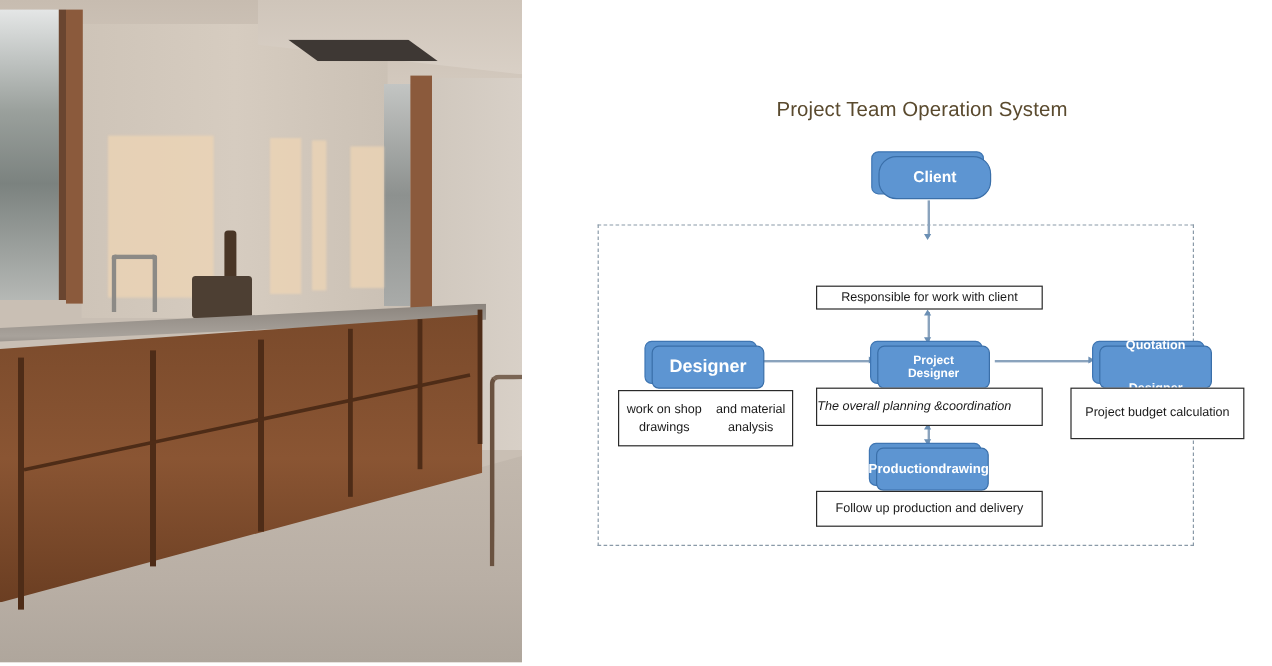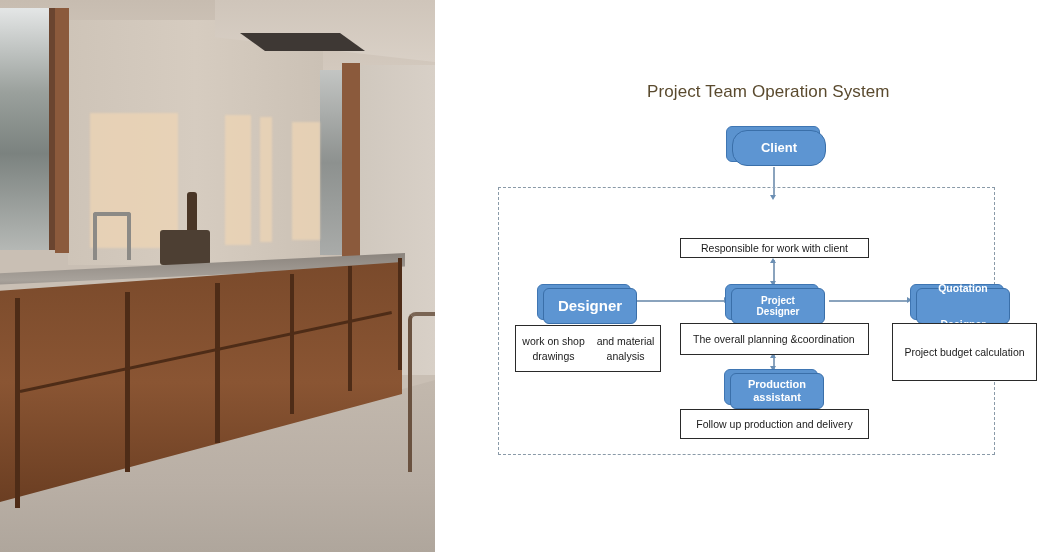--- a/index.html
+++ b/index.html
@@ -43,21 +43,21 @@
   .diagram { position: absolute; left: 440px; top: 0; width: 620px; height: 555px; }
   .title { position: absolute; left: 207px; top: 82px; width: 265px; font-size: 17px; color: #5a4a2e; letter-spacing: 0.1px; white-space: nowrap; }
   .dashed-frame { position: absolute; left: 58px; top: 187px; width: 497px; height: 268px; border: 1.5px dashed #8a9aa8; }
 
   .node { position: absolute; }
   .node .back { position: absolute; left: 0; top: 0; border-radius: 6px; background: #5b93cf; border: 1px solid #3f76b3; }
   .node .front { position: absolute; left: 6px; top: 4px; border-radius: 6px; background: #5d95d2; border: 1px solid #3a6fa9;
     display: flex; align-items: center; justify-content: center; text-align: center; color: #ffffff; font-weight: bold; line-height: 1.15; }
 
   .desc { position: absolute; background: #ffffff; border: 1.3px solid #2a2a2a; color: #1a1a1a; display: flex; align-items: center; justify-content: center; text-align: center; font-size: 10.5px; line-height: 1.35; }
-  .desc.left-align { justify-content: flex-start; padding-left: 12px; }
+  .desc.left-align { justify-content: flex-start; padding-left: 0; font-style: italic; }
 
   .vline { position: absolute; width: 1.5px; background: #8aa3bd; }
   .hline { position: absolute; height: 1.5px; background: #8aa3bd; }
   .arrow-down { position: absolute; width: 0; height: 0; border-left: 3.5px solid transparent; border-right: 3.5px solid transparent; border-top: 5px solid #6b8fb4; }
   .arrow-up { position: absolute; width: 0; height: 0; border-left: 3.5px solid transparent; border-right: 3.5px solid transparent; border-bottom: 5px solid #6b8fb4; }
   .arrow-right { position: absolute; width: 0; height: 0; border-top: 3.5px solid transparent; border-bottom: 3.5px solid transparent; border-left: 5px solid #6b8fb4; }
 </style>
 </head>
 <body>
 
@@ -138,23 +138,23 @@
   </div>
   <div class="desc left-align" style="left:240px;top:323px;width:189px;height:32px;">The overall planning &amp;coordination</div>
 
   <div class="node" style="left:470px;top:284px;width:102px;height:42px;">
     <div class="back" style="width:94px;height:36px;"></div>
     <div class="front" style="width:94px;height:36px;font-size:10.5px;flex-direction:column;gap:23px;">
       <span>Quotation</span>
       <span>Designer</span>
     </div>
   </div>
-  <div class="desc" style="left:452px;top:323px;width:145px;height:58px;">Project budget calculation</div>
+  <div class="desc" style="left:452px;top:323px;width:145px;height:43px;">Project budget calculation</div>
 
   <div class="node" style="left:284px;top:369px;width:102px;height:42px;">
     <div class="back" style="width:94px;height:36px;"></div>
-    <div class="front" style="width:94px;height:36px;font-size:11px;flex-direction:column;">
+    <div class="front" style="width:94px;height:36px;font-size:11px;flex-direction:row;">
       <span>Production</span>
-      <span>assistant</span>
+      <span>drawings</span>
     </div>
   </div>
   <div class="desc" style="left:240px;top:409px;width:189px;height:30px;">Follow up production and delivery</div>
 </div>
 
 </body></html>

